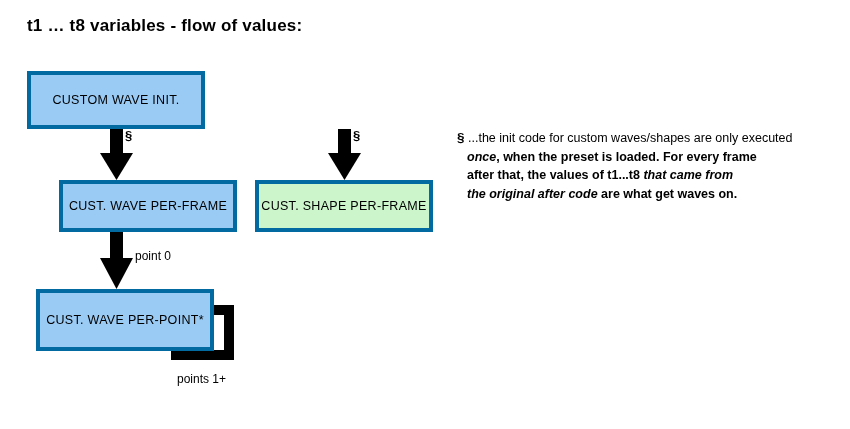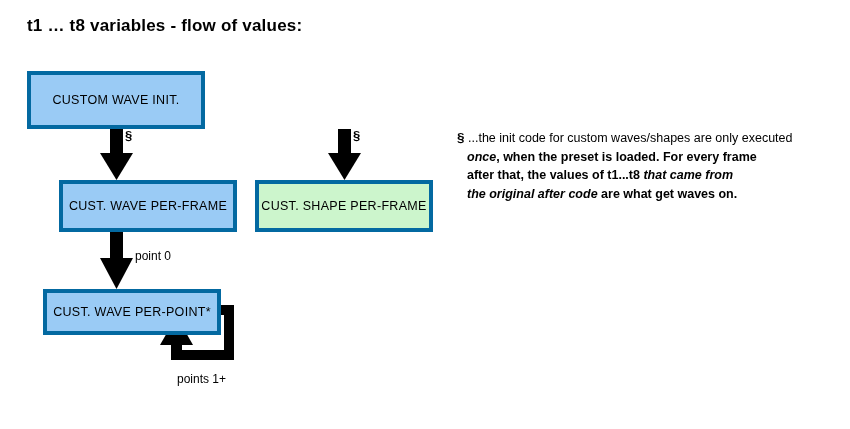--- a/index.html
+++ b/index.html
@@ -46,21 +46,21 @@
     white-space: nowrap;
     color: #000000;
   }
   .blue  { background: #9ACBF5; }
   .green { background: #CCF5CC; }
 
   #box-custom-wave-init   { left: 27px;  top: 71px;  width: 178px; height: 58px; }
   #box-custom-shape-init  { left: 255px; top: 71px;  width: 178px; height: 58px; }
   #box-wave-per-frame     { left: 27px;  top: 180px; width: 178px; height: 52px; margin-left: 32px; }
   #box-shape-per-frame    { left: 255px; top: 180px; width: 178px; height: 52px; }
-  #box-wave-per-point     { left: 43px;  top: 289px; width: 178px; height: 46px; }
+  #box-wave-per-point     { left: 36px;  top: 289px; width: 178px; height: 62px; }
 
   
   #arrow-layer {
     position: absolute;
     left: 0;
     top: 0;
     width: 850px;
     height: 429px;
     pointer-events: none;
   }

